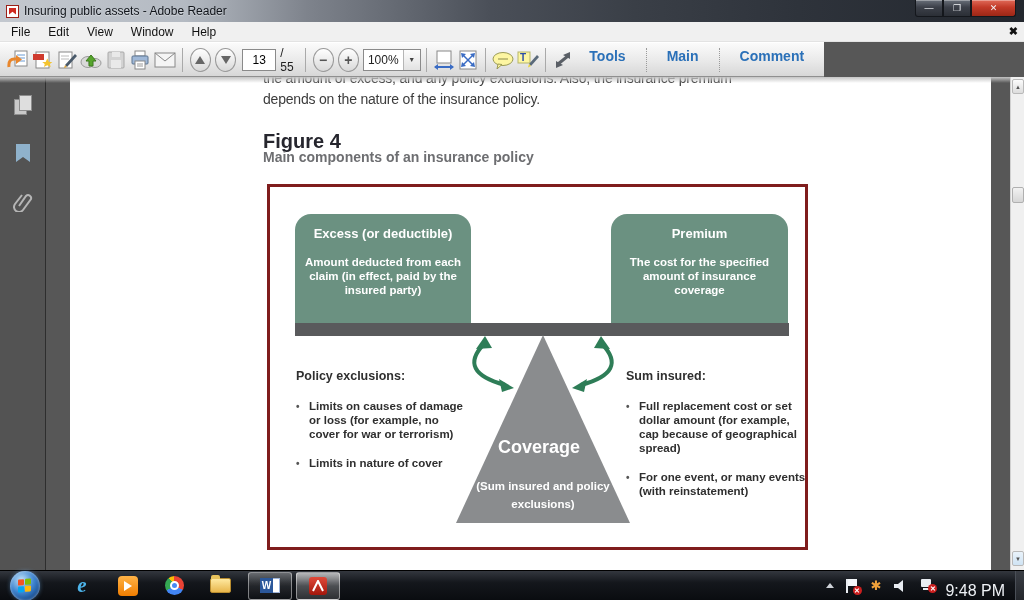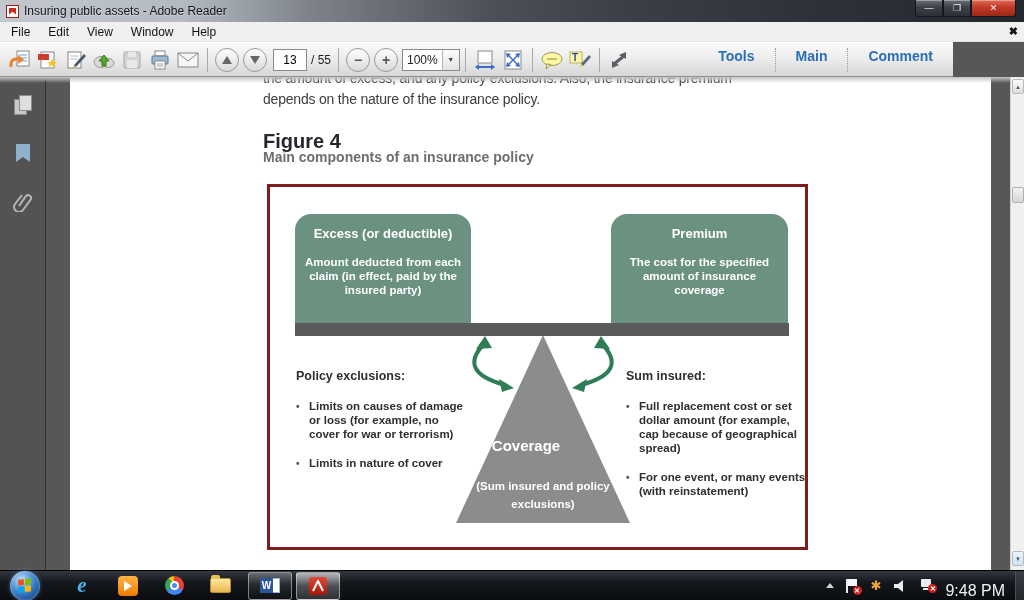--- a/index.html
+++ b/index.html
@@ -28,21 +28,21 @@
 
   
   .menubar { position:absolute; top:22px; left:0; width:1024px; height:20px;
     background:#f0f0f0; display:flex; align-items:center; font-size:12px; color:#111;
     border-bottom:1px solid #e3e3e3; }
   .menu-item { padding:2px 9px; }
   .menu-item:first-child { margin-left:2px; }
   .menubar-close { position:absolute; right:6px; top:3px; font-size:11px; color:#111; font-weight:bold; }
 
   
-  .toolbar { position:absolute; top:42px; left:0; width:953px; height:35px;
+  .toolbar { position:absolute; top:42px; left:0; width:824px; height:35px;
     background:linear-gradient(#fbfbfb,#e9e9e9 55%,#d7d7d7); border-top:1px solid #fff;
     border-bottom:1px solid #8f8f8f; display:flex; align-items:center; padding:0 6px; }
   .tbtn { width:28px; height:28px; display:flex; align-items:center; justify-content:center;
     border-radius:3px; }
   .tsep { width:1px; height:24px; background:#a9a9a9; margin:0 5px; }
   .dotsep { width:1px; height:24px; border-left:1px dotted #9a9a9a; margin:0 6px; }
   .circlebtn { width:24px; height:24px; border-radius:50%; border:1px solid #999;
     background:linear-gradient(#ffffff,#d9d9d9); display:flex; align-items:center;
     justify-content:center; color:#555; font-size:14px; font-weight:bold; margin:0 2px; }
   .circlebtn .tri-up { width:0;height:0;border-left:5px solid transparent;border-right:5px solid transparent;border-bottom:8px solid #666; }
@@ -85,22 +85,22 @@
     border:3px solid #7f1d1d; background:#fff; }
   .gbox { position:absolute; top:27px; width:176px; height:110px; background:#6b9181;
     border-radius:16px 16px 0 0; color:#fff; text-align:center; padding:12px 10px 0; }
   .gbox .gtitle { font-size:13px; font-weight:bold; margin-bottom:14px; }
   .gbox .gbody { font-size:11.5px; font-weight:bold; line-height:14px; }
   .gbox.left { left:25px; } .gbox.right { left:341px; width:177px; }
   .beam { position:absolute; left:25px; top:136px; width:494px; height:13px; background:#595a5c; }
   .fulcrum { position:absolute; left:186px; top:148px; width:0; height:0;
     border-left:87px solid transparent; border-right:87px solid transparent;
     border-bottom:188px solid #8a8c8e; }
-  .cov-title { position:absolute; left:179px; top:250px; width:154px; text-align:center;
-    color:#fff; font-size:15px; font-weight:bold; }
+  .cov-title { position:absolute; left:192px; top:250px; width:154px; text-align:center;
+    color:#fff; font-size:18px; font-weight:bold; }
   .cov-sub { position:absolute; left:193px; top:290px; width:160px; text-align:center;
     color:#fff; font-size:11.5px; font-weight:bold; line-height:18px; }
   .arrow-svg { position:absolute; top:149px; }
   .arrow-svg.l { left:193px; } .arrow-svg.r { left:298px; transform:scaleX(-1); }
 
   .dlist { position:absolute; top:182px; color:#2f2f2f; }
   .dlist.left { left:26px; width:176px; } .dlist.right { left:356px; width:182px; }
   .dlist .lh { font-size:12.5px; font-weight:bold; margin-bottom:16px; }
   .dlist ul { list-style:none; }
   .dlist li { display:flex; margin-bottom:15px; font-size:11.5px; font-weight:bold; line-height:14px; }

